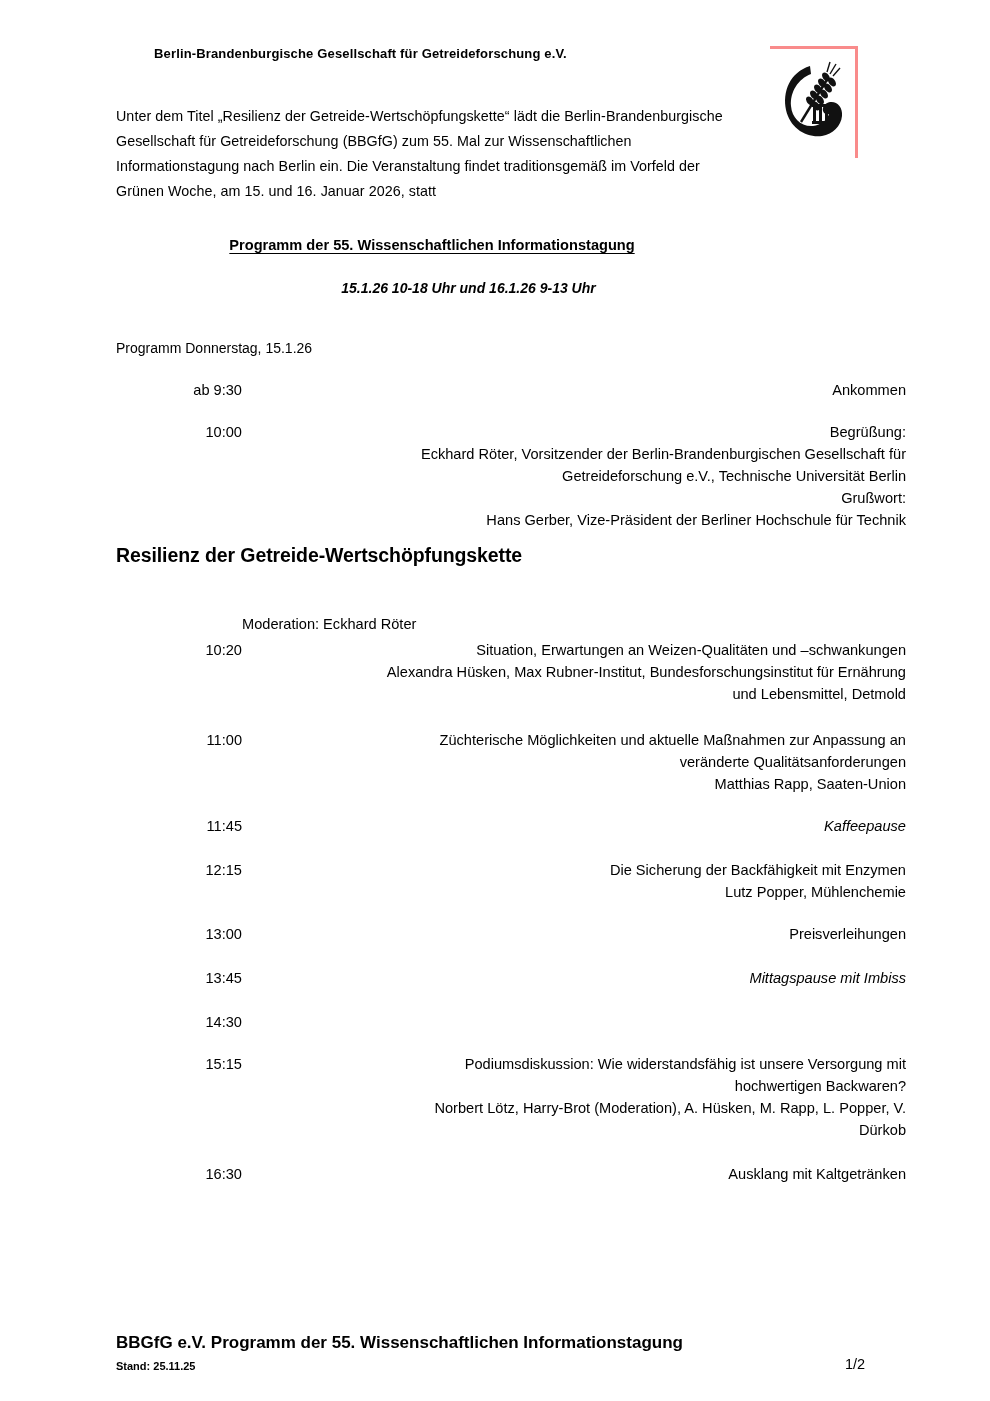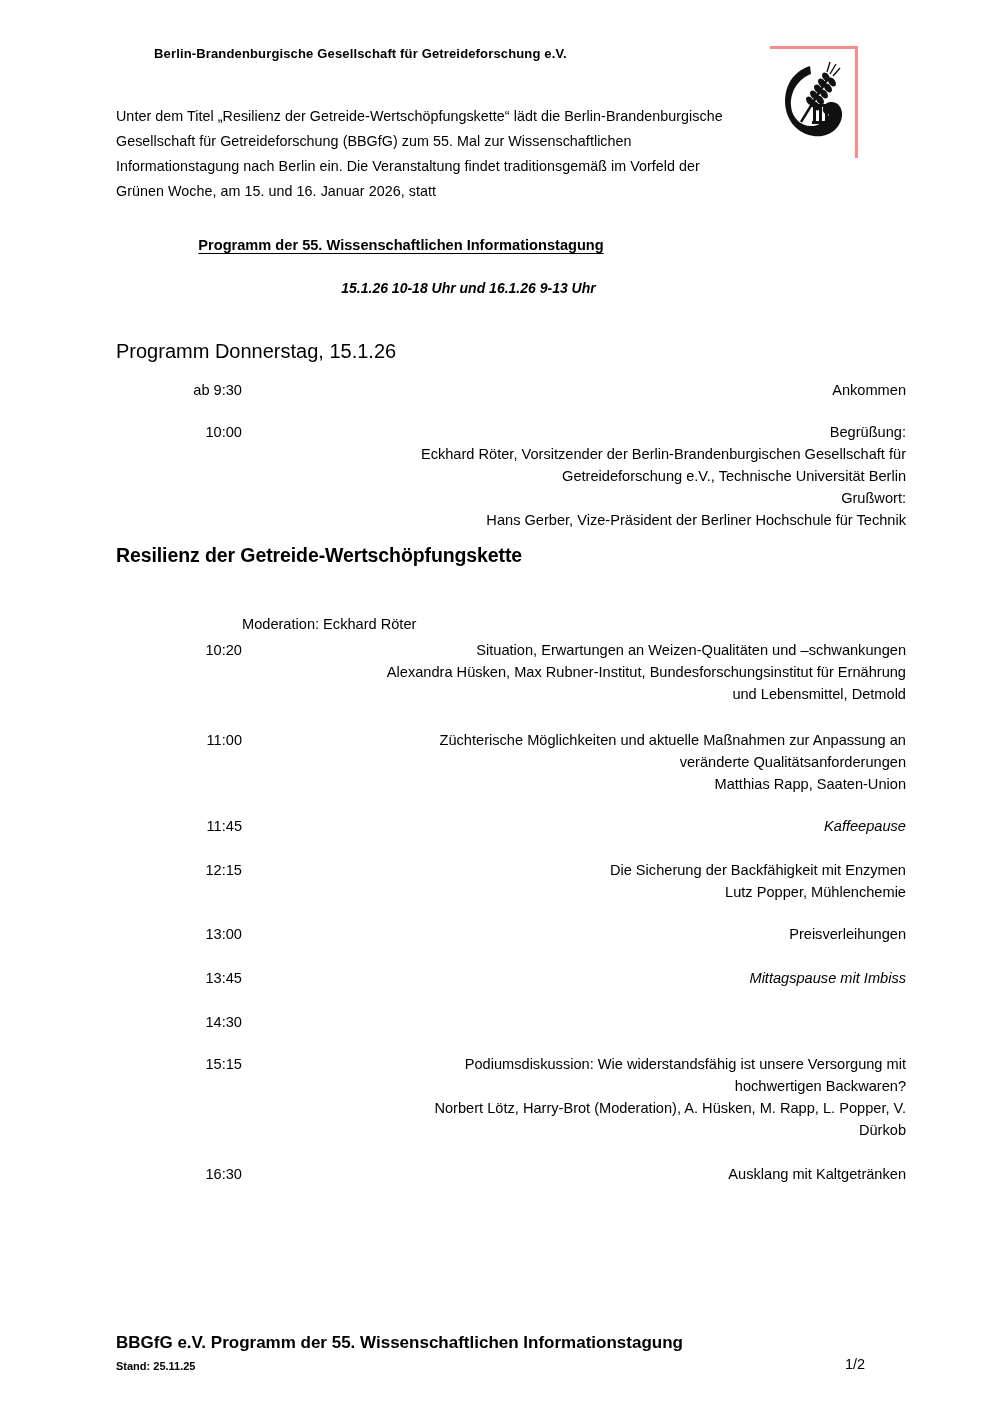--- a/index.html
+++ b/index.html
@@ -76,37 +76,38 @@
   .program-title {
     position: absolute;
     left: 0;
     top: 237px;
     width: 802px;
     text-align: center;
     font-size: 14.6px;
     font-weight: bold;
     text-decoration: underline;
     text-underline-offset: 3px;
+    padding-left: 31px;
   }
   .program-times {
     position: absolute;
     left: 0;
     top: 280px;
     width: 937px;
     text-align: center;
     font-size: 14px;
     font-style: italic;
     font-weight: bold;
   }
 
   .day-heading {
     position: absolute;
     left: 116px;
     top: 340px;
-    font-size: 20px;
+    font-size: 14px;
   }
 
   
   .schedule {
     position: absolute;
     left: 116px;
     top: 379px;
     width: 790px;
     text-align: right;
   }

